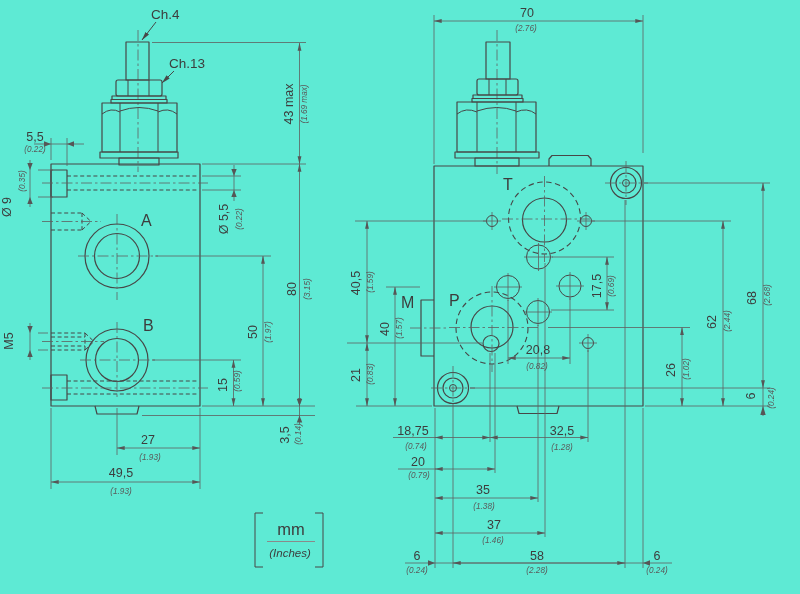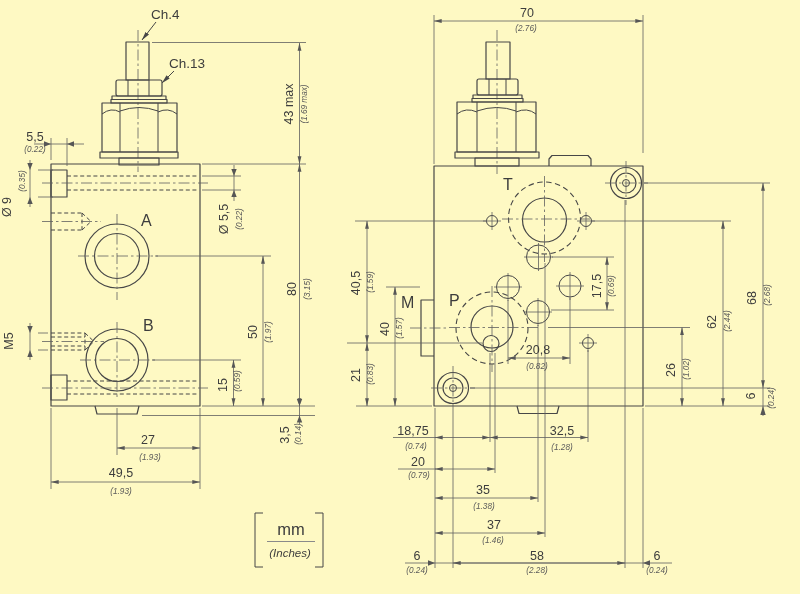--- a/index.html
+++ b/index.html
@@ -1,17 +1,17 @@
 <!DOCTYPE html>
 <html><head>
 <meta charset="utf-8">
 <title>Valve block dimensional drawing</title>
 <style>
   html,body{margin:0;padding:0;background:#ffffff;}
-  #stage{width:800px;height:594px;position:relative;background:#fef9c3;overflow:hidden;}
+  #stage{width:800px;height:594px;position:relative;background:#5eead4;overflow:hidden;}
   svg text{font-family:"Liberation Sans",sans-serif;fill:#3d3d3d;}
   .ol{fill:none;stroke:#474747;stroke-width:1.2;stroke-linejoin:round;}
   .ol2{fill:none;stroke:#474747;stroke-width:1;stroke-linejoin:round;}
   .thin{fill:none;stroke:#606060;stroke-width:0.8;}
   .cl{fill:none;stroke:#606060;stroke-width:0.8;stroke-dasharray:11 3 2.5 3;}
   .hid{fill:none;stroke:#474747;stroke-width:1;stroke-dasharray:4 2.6;}
   .dsh{fill:none;stroke:#474747;stroke-width:1.1;stroke-dasharray:5.5 3.5;}
   .dim{fill:none;stroke:#606060;stroke-width:0.8;marker-start:url(#ar);marker-end:url(#ar);}
   .ld{fill:none;stroke:#474747;stroke-width:1;marker-end:url(#arL);}
   .ah{fill:#565656;stroke:none;}

